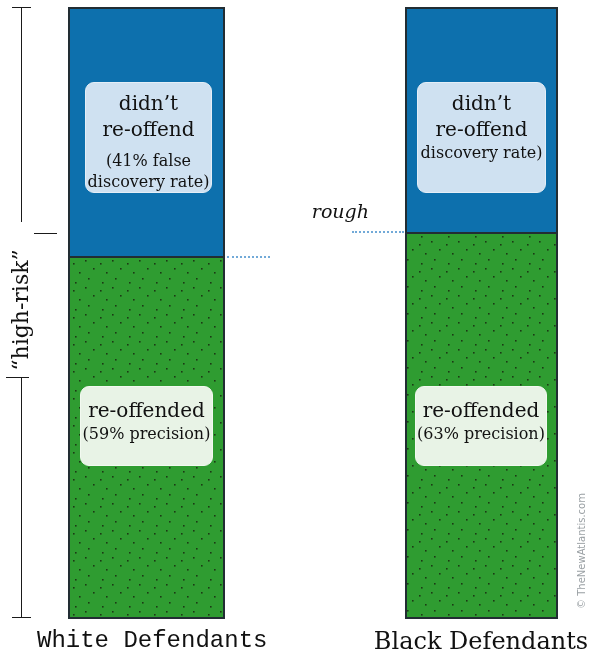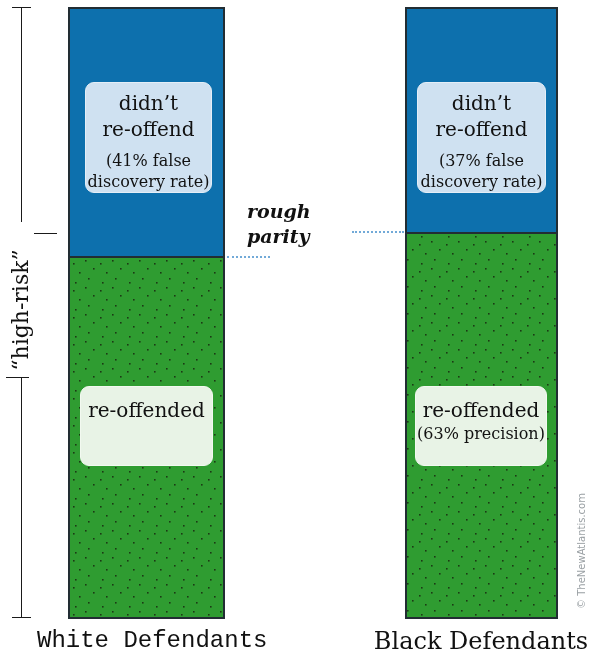--- a/index.html
+++ b/index.html
@@ -66,25 +66,24 @@
   .cg-white { left: 80px;  top: 386px; width: 133px; height: 80px;  padding-top: 10px; }
   .cg-black { left: 415px; top: 386px; width: 132px; height: 80px;  padding-top: 10px; }
 
   
   .leader { position: absolute; height: 0; border-top: 2px dotted #72aad8; }
   .leader-left  { left: 227px; top: 256px; width: 43px; }
   .leader-right { left: 352px; top: 231px; width: 52px; }
   .annot {
     position: absolute;
     left: 247px; top: 199px; width: 122px;
-    text-align: left;
+    text-align: right;
     font-style: italic;
     font-size: 19px;
     line-height: 1.33;
-    font-weight: bold;
   }
 
   
   .cat {
     position: absolute;
     top: 627px;
     width: 220px;
     text-align: center;
     font-size: 24px;
     white-space: nowrap;
@@ -158,37 +157,36 @@
 
   <div class="callout callout-blue cb-white">
     <div class="main">didn’t</div>
     <div class="main">re-offend</div>
     <div class="note note-first">(41% false</div>
     <div class="note">discovery rate)</div>
   </div>
   <div class="callout callout-blue cb-black">
     <div class="main">didn’t</div>
     <div class="main">re-offend</div>
-    <div class="note note-first">(37% false</div>
     <div class="note">discovery rate)</div>
   </div>
 
   <div class="callout callout-green cg-white">
     <div class="main">re-offended</div>
+    <div class="note">(59% precision)</div>
   </div>
   <div class="callout callout-green cg-black">
     <div class="main">re-offended</div>
     <div class="note">(63% precision)</div>
   </div>
 
   <div class="leader leader-left"></div>
   <div class="leader leader-right"></div>
   <div class="annot">
     <div>rough</div>
-    <div>parity</div>
   </div>
 
   <div class="cat cat-white">White Defendants</div>
   <div class="cat cat-black">Black Defendants</div>
 
   <div class="watermark">© TheNewAtlantis.com</div>
 
 </div>
 
 </body></html>

